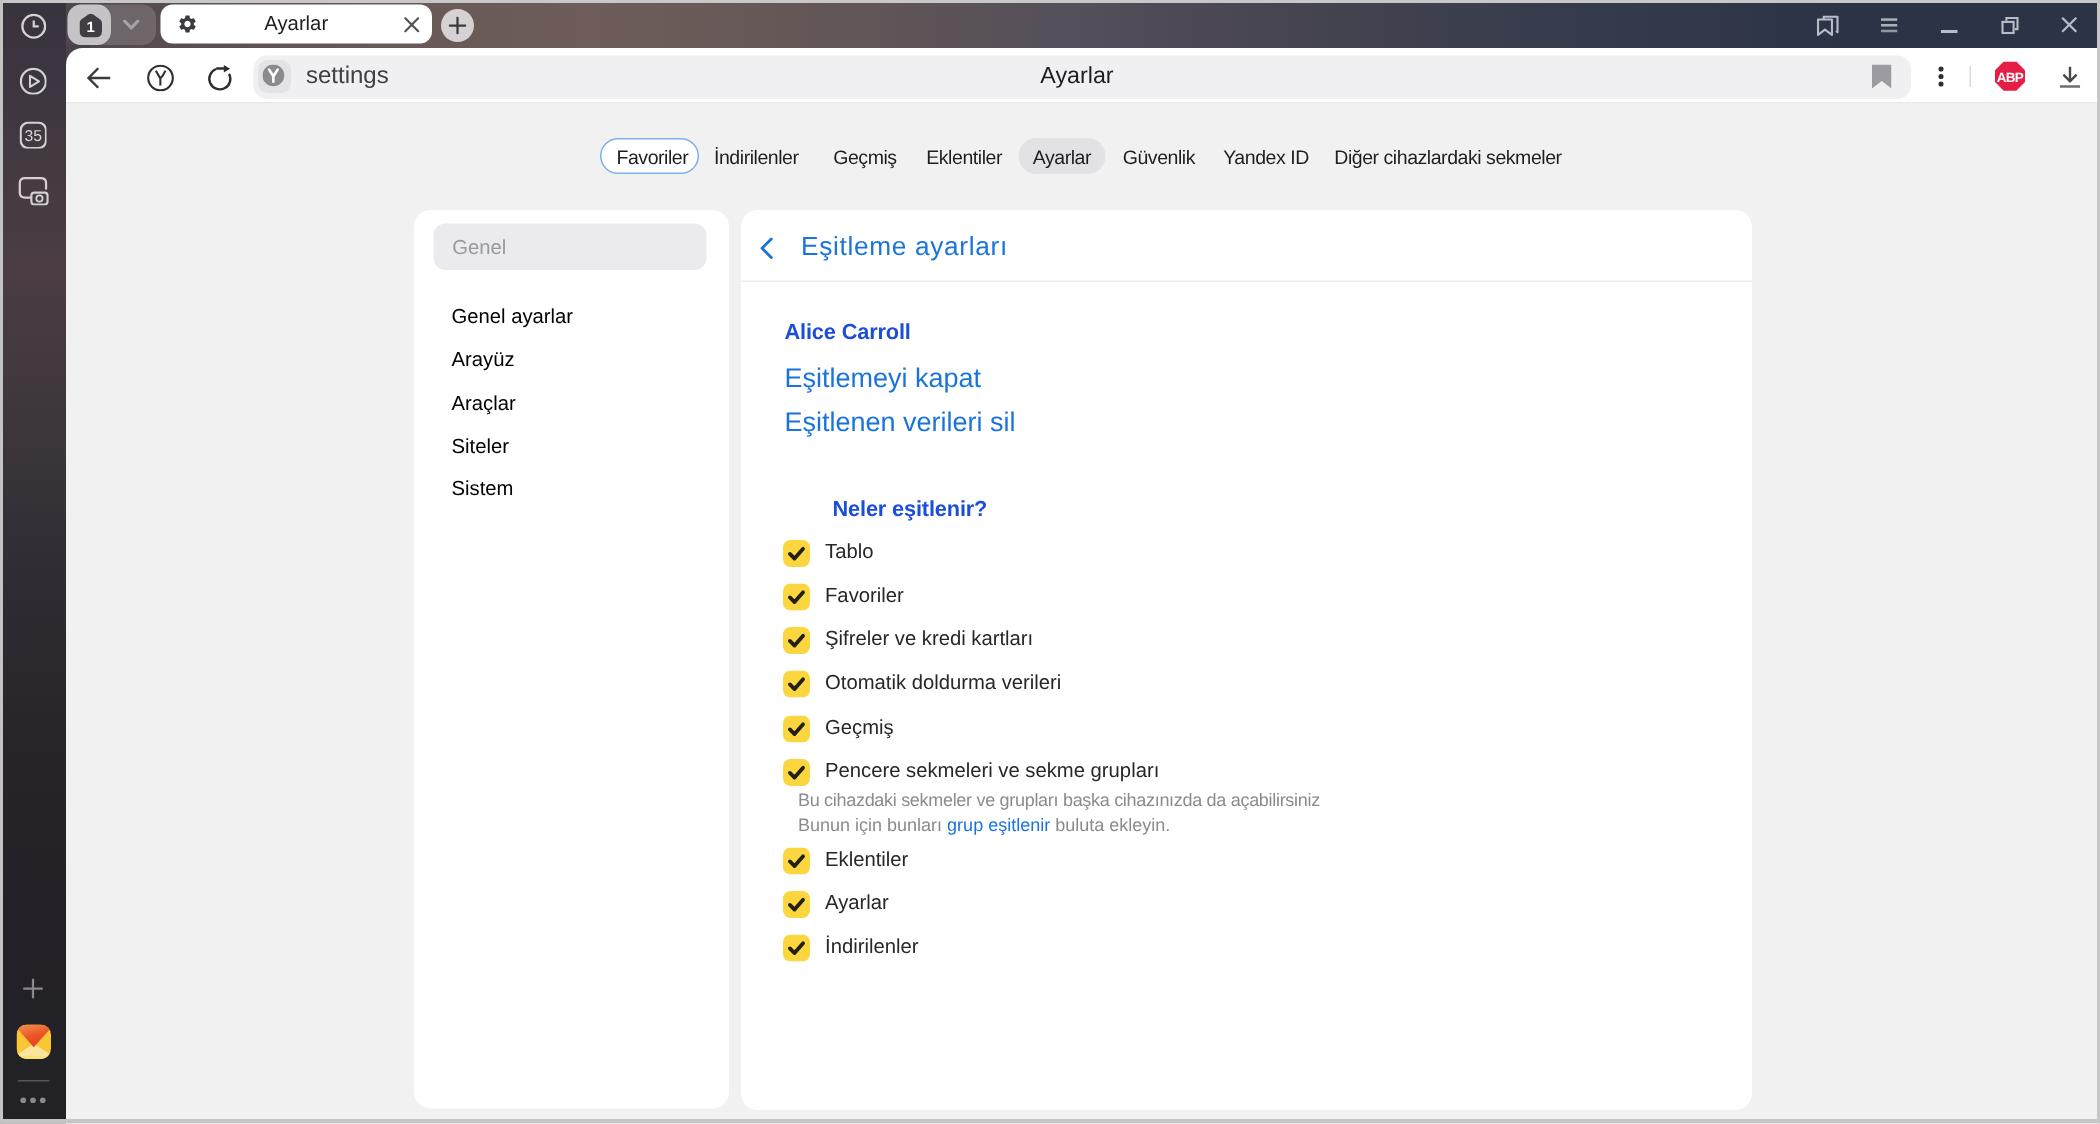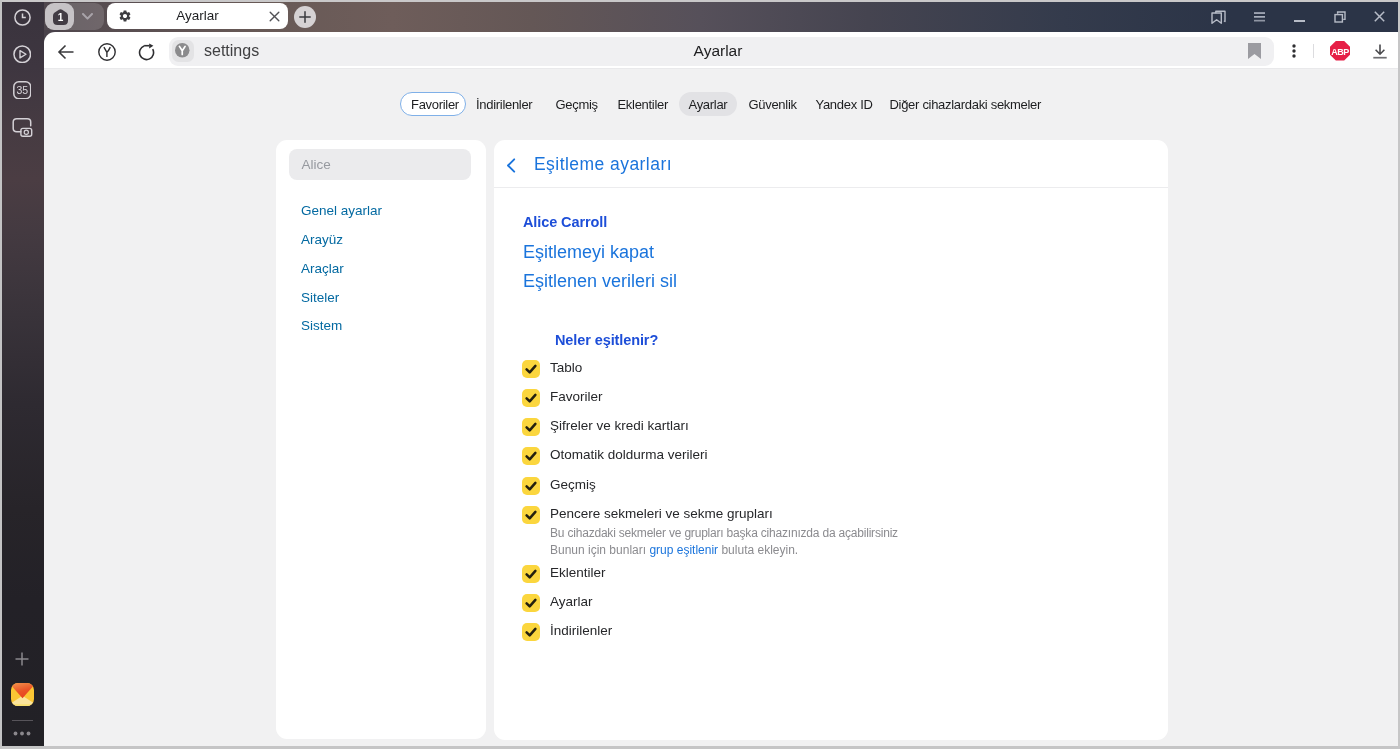--- a/index.html
+++ b/index.html
@@ -31,30 +31,30 @@
 #sep1 { left:1313px; top:43.5px; width:1px; height:14.5px; background:#dcdcdf; }
 
 
 .navtext { position:absolute; top:91.5px; height:25px; line-height:25px; font-size:13px; color:#1d1e20; letter-spacing:-0.3px; }
 #pill-fav { left:399.5px; top:91.5px; width:66px; height:24.5px; border-radius:12.5px; background:#fff; border:1.5px solid #7fb0e8; }
 #pill-ayar { left:679px; top:91.5px; width:58px; height:24.5px; border-radius:12.5px; background:#e2e2e5; }
 
 #leftpanel { left:276px; top:140px; width:210px; height:599px; background:#fff; border-radius:11px; }
 #searchbox { left:289px; top:148.5px; width:182px; height:31.5px; border-radius:8px; background:#ebebed; }
 #searchtext { left:301.5px; top:148.5px; height:31.5px; line-height:31.5px; font-size:13.5px; color:#979aa0; }
-.lmenu { position:absolute; left:301px; height:14px; line-height:14px; font-size:13.5px; color:#0369a1; }
+.lmenu { position:absolute; left:301px; height:14px; line-height:14px; font-size:13.5px; color:#000000; }
 
 #rightpanel { left:494px; top:140px; width:674px; height:599.5px; background:#fff; border-radius:11px; }
 #rphead { left:523px; top:156px; height:17px; line-height:17px; font-size:17.5px; color:#1a74dc; letter-spacing:0.45px;margin-left:11px; }
 #rpdivider { left:494px; top:187px; width:674px; height:1px; background:#ececee; }
 .bold14 { position:absolute; left:523px; height:15px; line-height:15px; font-size:14.5px; font-weight:700; color:#1d4ed8; letter-spacing:-0.1px; }
 .bluelink { position:absolute; left:523px; height:14px; line-height:14px; font-size:18px; color:#1a74dc; }
 .cblabel { position:absolute; left:550px; height:14px; line-height:14px; font-size:13.5px; color:#26272a; }
 .cbx { position:absolute; left:522px; width:18px; height:18px; }
-.subtext { position:absolute; left:550px; height:13px; line-height:13px; font-size:12px; color:#8b8b8f; }
+.subtext { position:absolute; left:532px; height:13px; line-height:13px; font-size:12px; color:#8b8b8f; }
 .subtext .bl { color:#1a74dc; }
 
 #rightedge { left:1398.2px; top:0; width:1.8px; height:749px; background:#c6c6c7; z-index:80; }
 #leftedge { left:0; top:0; width:1.7px; height:749px; background:#c3c3c4; z-index:80; }
 #bottomedge { left:0; top:746px; width:1400px; height:3px; background:#c5c5c6; z-index:70; }
 </style>
 </head>
 <body>
 
 <div id="titlebar" class="abs"></div>
@@ -193,21 +193,21 @@
 <div class="navtext" style="left:476px;">İndirilenler</div>
 <div class="navtext" style="left:555.5px;">Geçmiş</div>
 <div class="navtext" style="left:617.5px;">Eklentiler</div>
 <div class="navtext" style="left:688.5px;">Ayarlar</div>
 <div class="navtext" style="left:748.5px;">Güvenlik</div>
 <div class="navtext" style="left:815.5px;">Yandex ID</div>
 <div class="navtext" style="left:889.5px;">Diğer cihazlardaki sekmeler</div>
 
 <div id="leftpanel" class="abs"></div>
 <div id="searchbox" class="abs"></div>
-<div id="searchtext" class="abs">Alice</div>
+<div id="searchtext" class="abs">Genel</div>
 <div class="lmenu" style="top:203.7px;">Genel ayarlar</div>
 <div class="lmenu" style="top:232.9px;text-align:center;">Arayüz</div>
 <div class="lmenu" style="top:262px;">Araçlar</div>
 <div class="lmenu" style="top:290.6px;">Siteler</div>
 <div class="lmenu" style="top:319.4px;text-align:center;">Sistem</div>
 
 <div id="rightpanel" class="abs"></div>
 <svg class="abs" style="left:506px; top:157.5px;" width="10" height="15" viewBox="0 0 10 15">
   <path d="M8.2,1.3 L2,7.5 L8.2,13.7" fill="none" stroke="#1a74dc" stroke-width="1.9" stroke-linecap="round" stroke-linejoin="round"></path>
 </svg>

